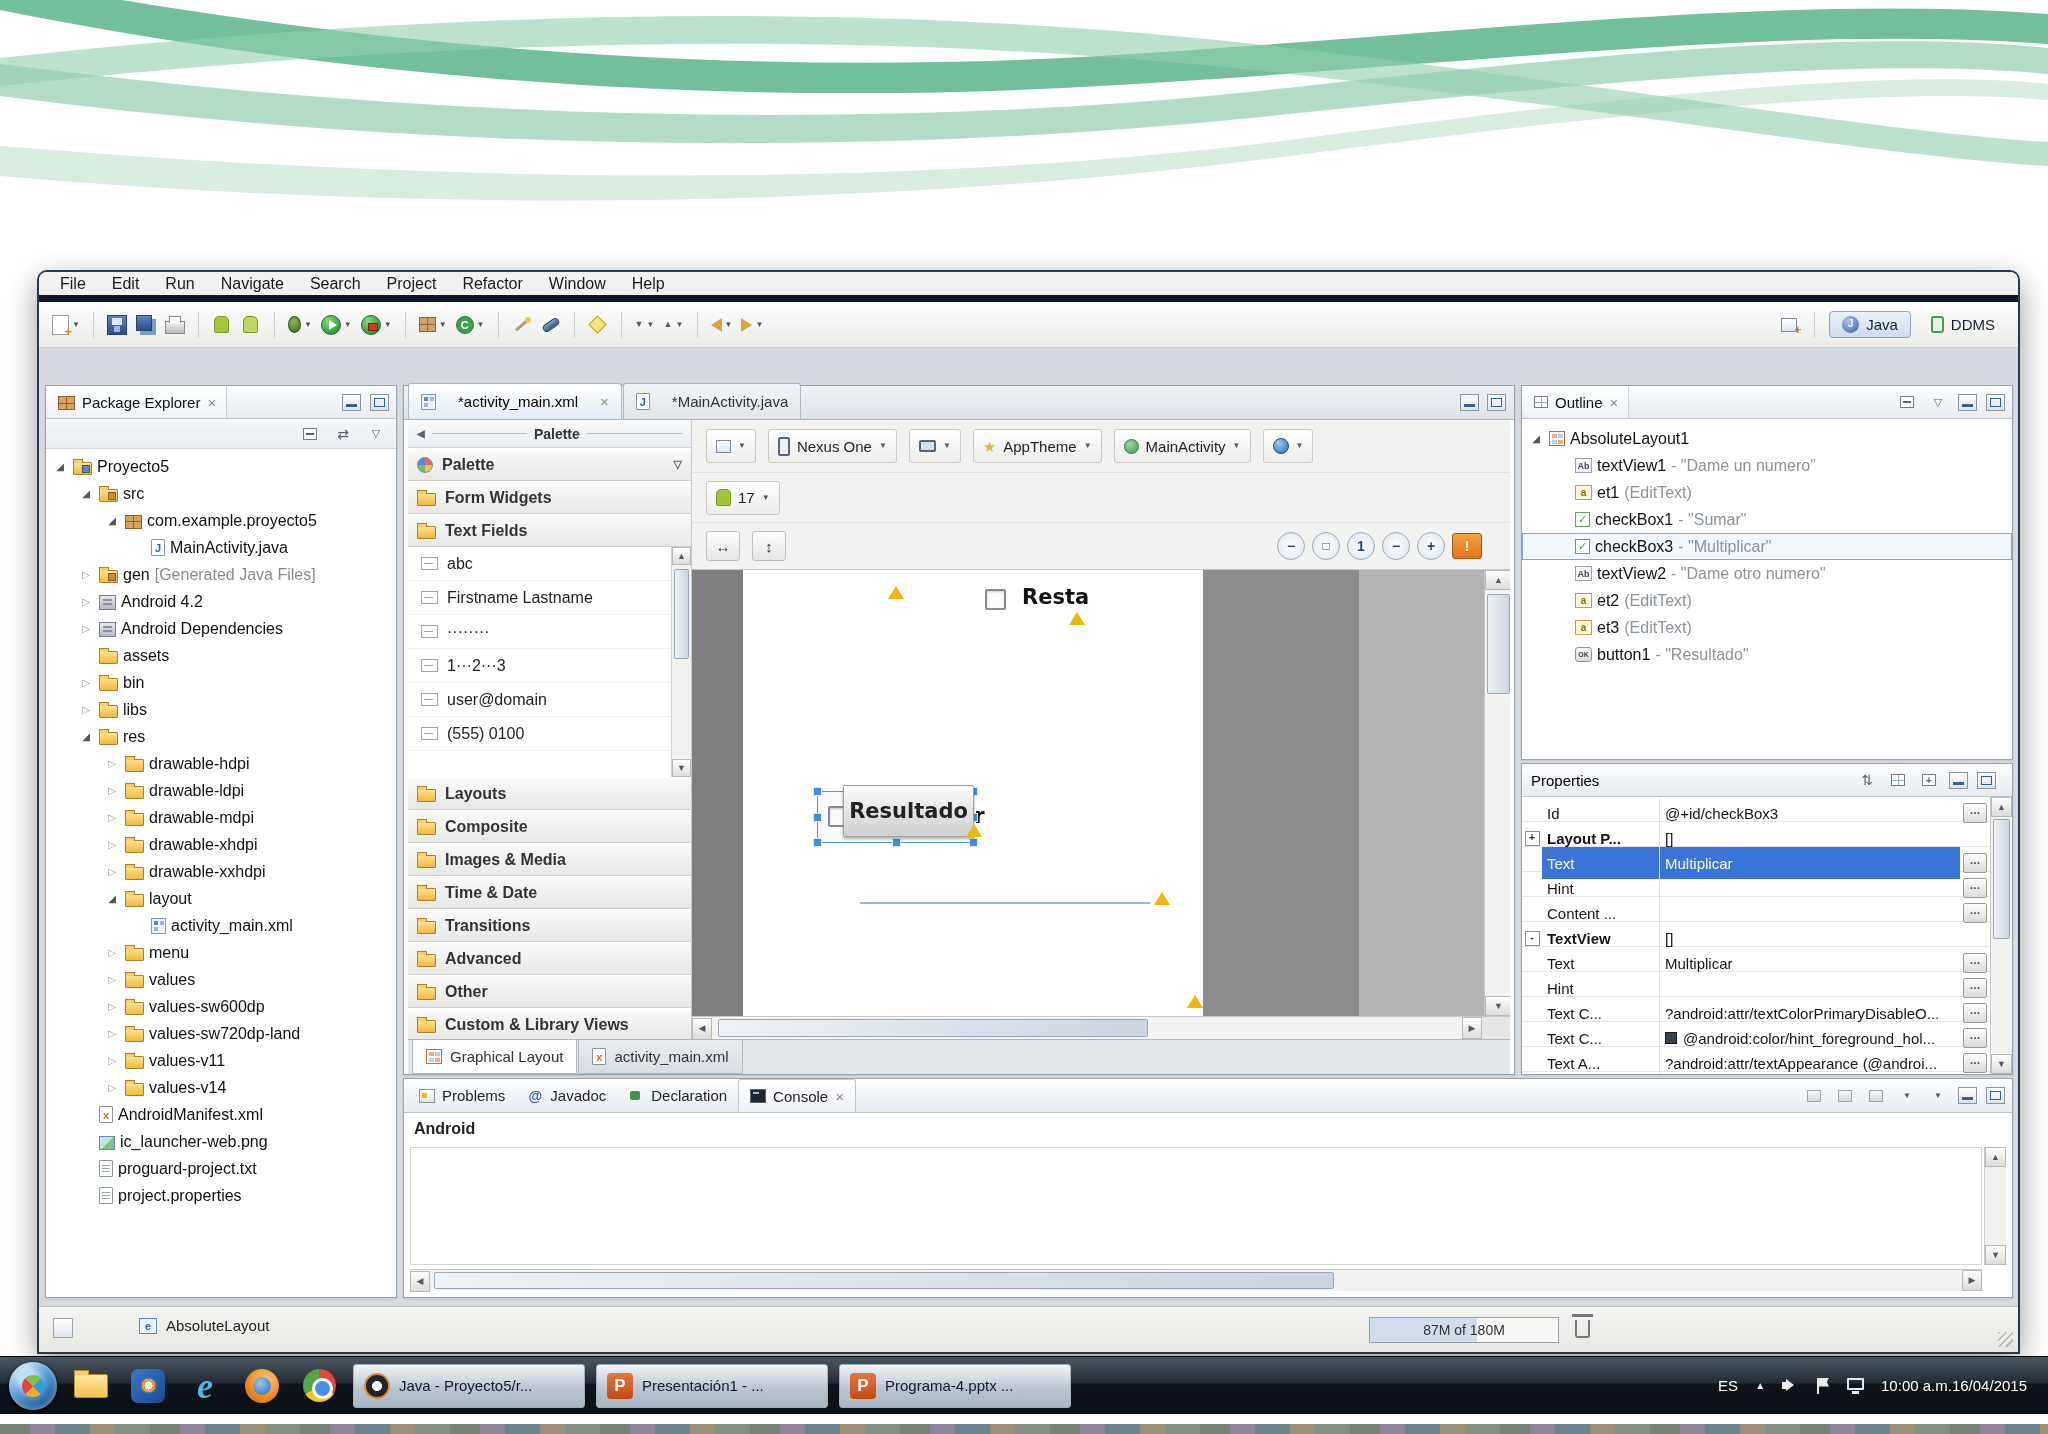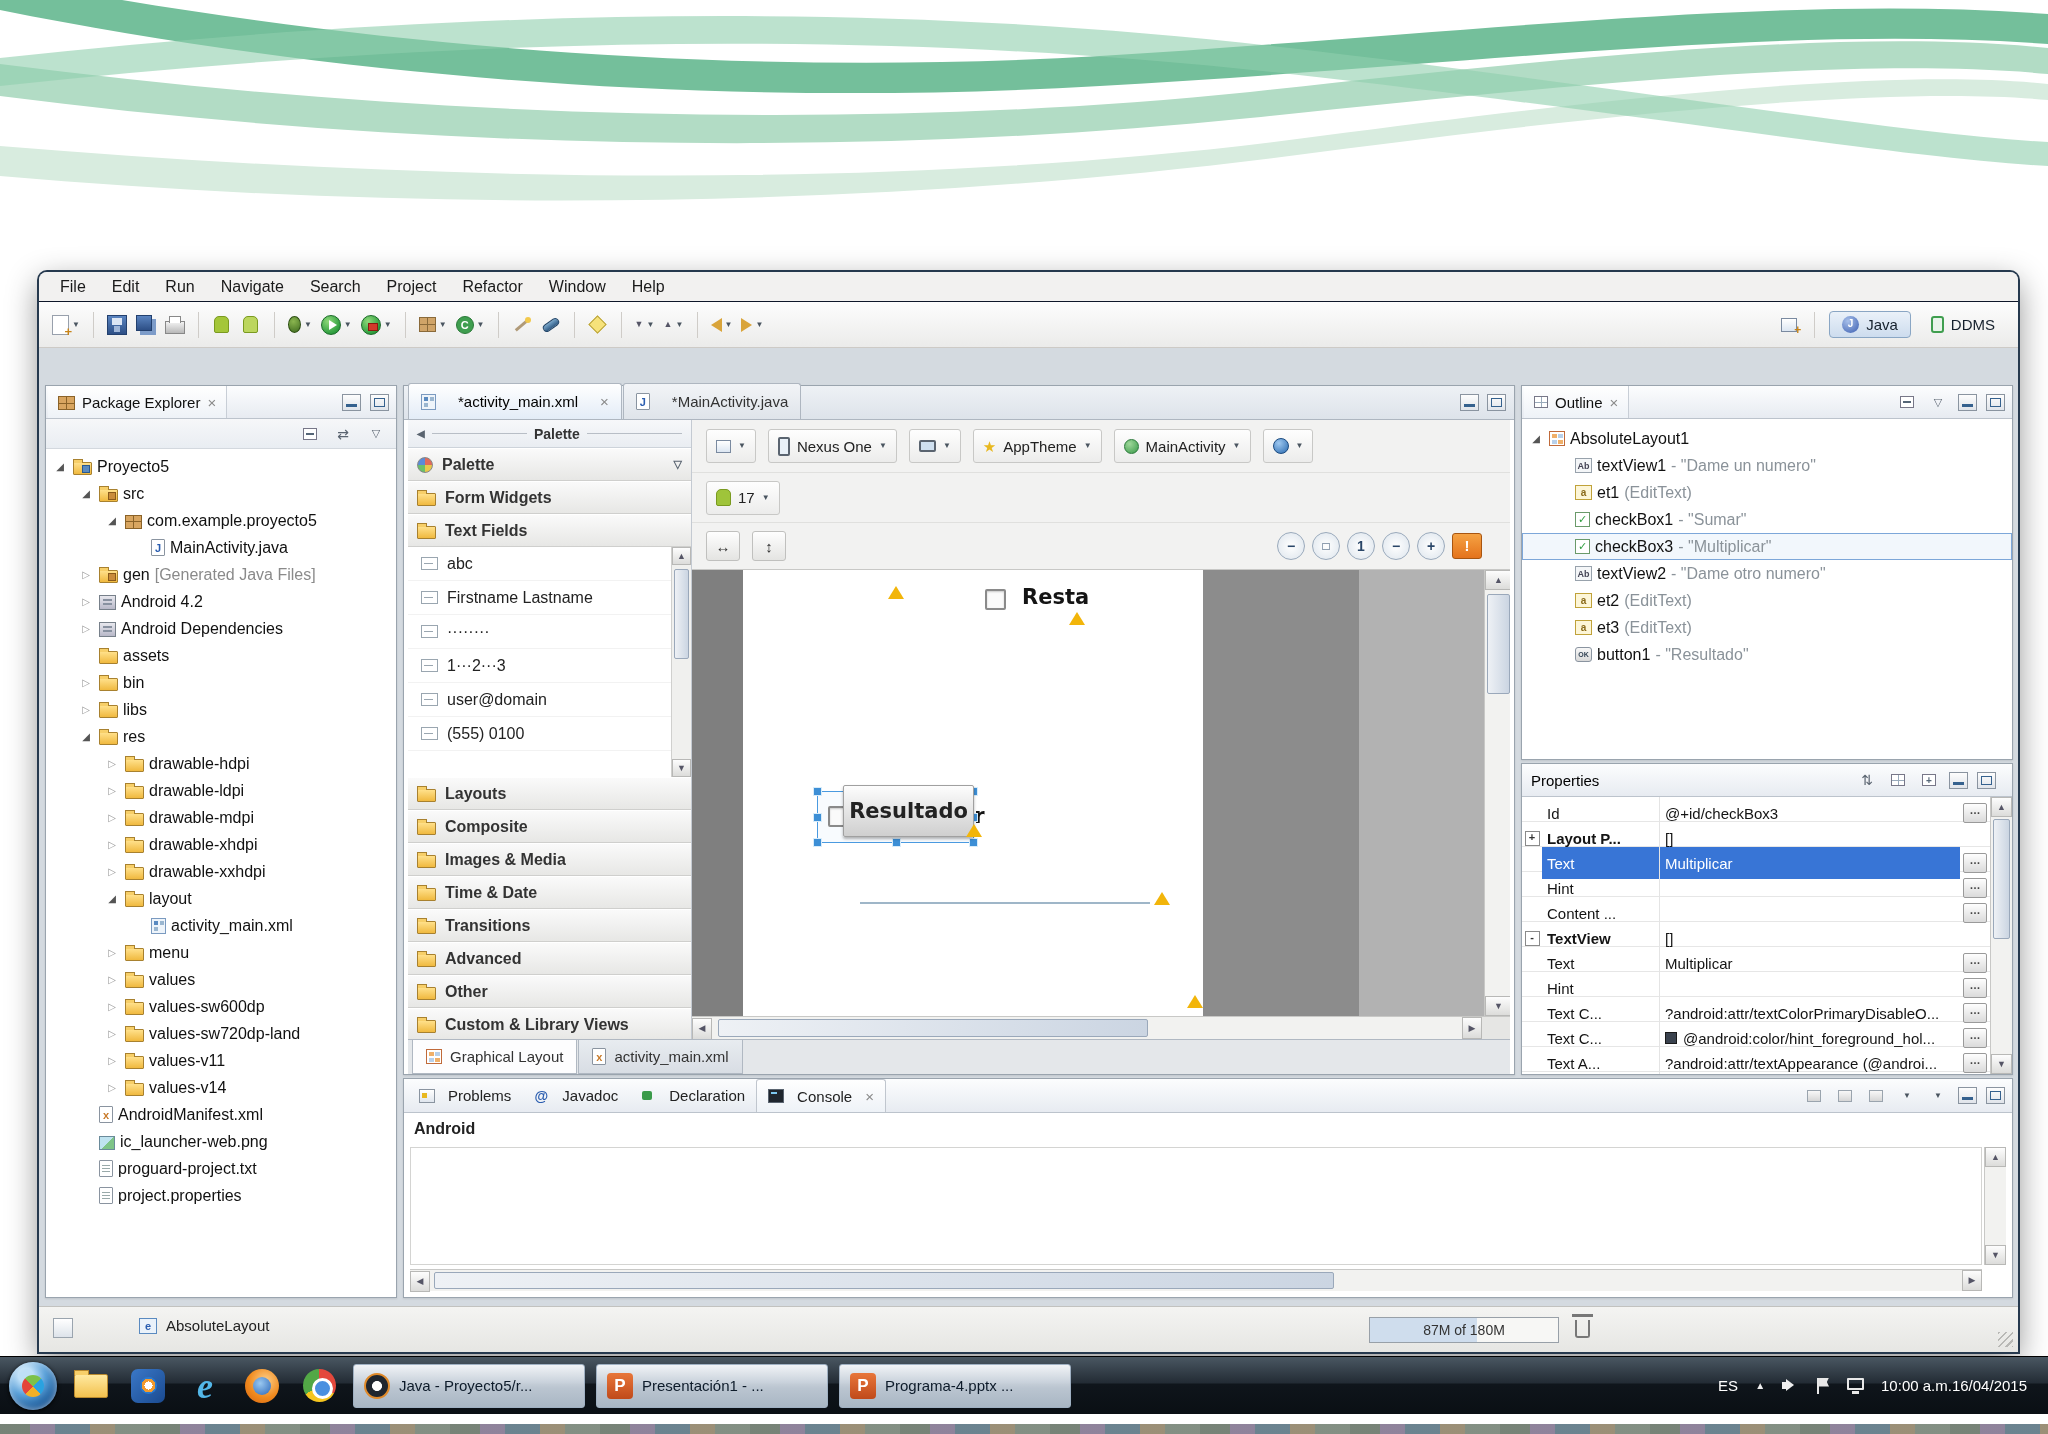--- a/index.html
+++ b/index.html
@@ -18,21 +18,21 @@
     background:linear-gradient(180deg,#87a0b8 0%,#47607a 22%,#22374d 55%,#16293c 100%)}
   .adt-ico{width:18px;height:18px;border-radius:50%;background:radial-gradient(#fff 0 32%,#20262e 36%);border:2px solid #e08a2a;flex:0 0 auto}
   .title-text{color:#fff;font-size:15px;text-shadow:0 1px 2px #000;white-space:nowrap}
   .winbtns{margin-left:auto;display:flex;gap:2px;align-self:flex-start}
   .wbtn{width:46px;height:24px;display:flex;align-items:center;justify-content:center;
     background:linear-gradient(#9fb2c4,#43586e 55%,#2c415a);border:1px solid #101c28;border-top:none;border-radius:0 0 4px 4px}
   .wbtn.close{width:62px;background:linear-gradient(#f0a090,#cf4430 55%,#8f1f10)}
   .wb-min{width:12px;height:3px;background:#fff}
   .wb-max{width:12px;height:9px;border:2px solid #fff}
   .wb-x::after{content:"\00D7";color:#fff;font-size:17px;font-weight:bold;line-height:1}
-  .menubar{height:30px;background:#f2f1f0;border-bottom:1px solid #0f172a;display:flex;align-items:center;padding:0 8px}
+  .menubar{height:30px;background:#f2f1f0;border-bottom:7px solid #0f172a;display:flex;align-items:center;padding:0 8px}
   .menu-item{padding:3px 13px;font-size:16px;color:#1a1a1a}
   .toolbar{height:46px;background:linear-gradient(#fdfdfd,#ebebea);border-bottom:1px solid #cdcac6;display:flex;align-items:center;padding:0 10px;gap:3px}
   .tbtn{height:32px;min-width:26px;display:flex;align-items:center;justify-content:center;gap:3px;border-radius:3px;padding:0 3px}
   .tsep{width:1px;height:26px;background:#cfccc8;margin:0 7px;flex:0 0 auto}
   .gly{display:inline-flex;align-items:center;justify-content:center;line-height:1}
   .gly-dd::after{content:"\25BC";font-size:8px;color:#4a5560}
   .gly-x::after{content:"\00D7";font-size:15px;color:#8a8a8a}
   .gly-left::after{content:"\25C0";font-size:10px;color:#5a6470}
   .gly-menu::after{content:"\25BD";font-size:11px;color:#5a6470}
   .gly-link::after{content:"\21C4";font-size:14px;color:#5a6470}
@@ -230,21 +230,21 @@
   .prow[data-sel="1"] .plabel,.prow[data-sel="1"] .pval{background:#3875d6;color:#fff}
   .pvtext{overflow:hidden;text-overflow:ellipsis;white-space:nowrap}
   .pbtn{justify-content:center;padding:0}
   .prow[data-btn="1"] .pbtn::after{content:"\2026";width:22px;height:18px;background:linear-gradient(#fefefe,#dadada);border:1px solid #9a9a9a;border-radius:2px;font:bold 11px/13px "Liberation Sans",sans-serif;text-align:center;color:#444}
   .pswatch{display:none}
   .prow[data-sw="1"] .pswatch{display:inline-block;width:12px;height:12px;background:#3a424e;border:1px solid #1a1a1a;margin-right:6px;flex:0 0 auto}
   .props-sb{top:33px;bottom:0;right:0}
 
   
   .ctabbar{height:34px;background:linear-gradient(#fcfdfe,#e7ebf1);border-bottom:1px solid #bcc3cc;display:flex;align-items:stretch;padding-left:4px}
-  .ctab{display:flex;align-items:center;gap:13px;padding:0 11px;font-size:15px;color:#222}
+  .ctab{display:flex;align-items:center;gap:7px;padding:0 11px;font-size:15px;color:#222}
   .ctab.active{background:linear-gradient(#fff,#eef2f7);border:1px solid #c0c6ce;border-bottom:none;border-radius:3px 3px 0 0}
   .ci{width:16px;height:14px;flex:0 0 auto;position:relative;display:inline-flex;align-items:center;justify-content:center}
   .ci-problems{border:1px solid #8a94a0;background:linear-gradient(#fff,#e0e6ee)}
   .ci-problems::after{content:"";position:absolute;left:2px;top:3px;width:5px;height:5px;background:#e8b820}
   .ci-javadoc::after{content:"@";font:bold 14px/14px "Liberation Sans",sans-serif;color:#2a5db0}
   .ci-declaration::after{content:"";position:absolute;left:2px;top:2px;width:10px;height:9px;background:#3a9a4a;border-radius:2px}
   .ci-console{border:1px solid #5a6470;background:#20262e}
   .ci-console::after{content:"";position:absolute;left:2px;top:2px;width:6px;height:2px;background:#7ec8f0}
   .ctool-box{width:14px;height:12px;background:linear-gradient(#f8f8f8,#d6d6d6);border:1px solid #9aa4ae}
   .console-label{position:absolute;left:10px;top:41px;font-size:16px;font-weight:bold;color:#222}

